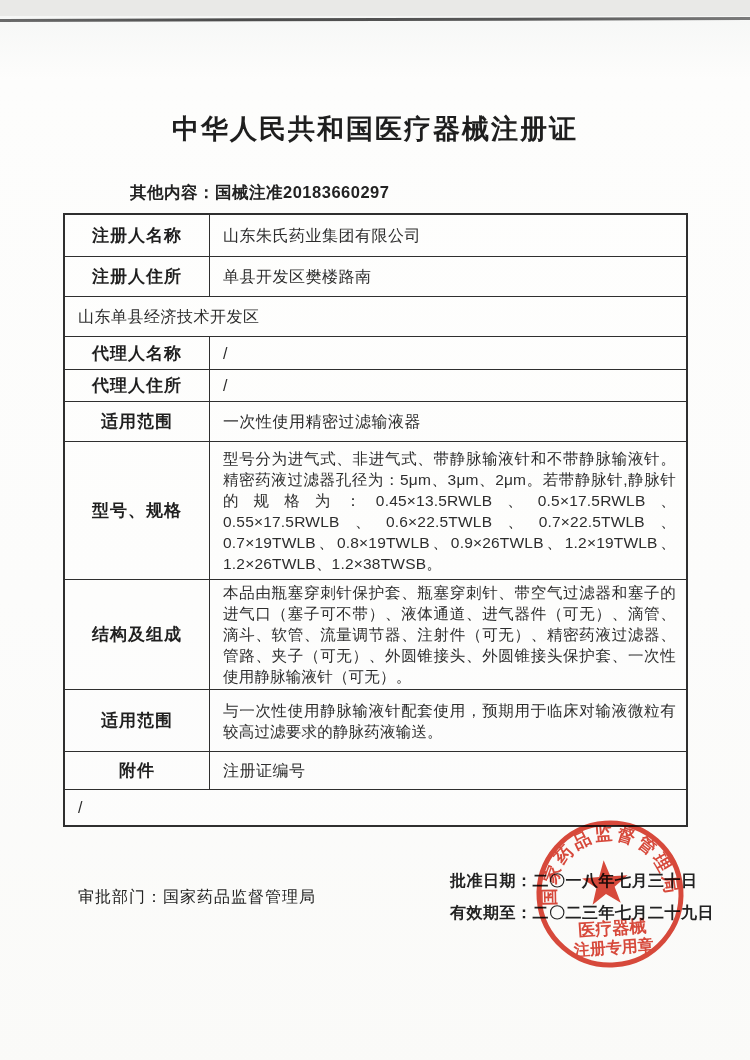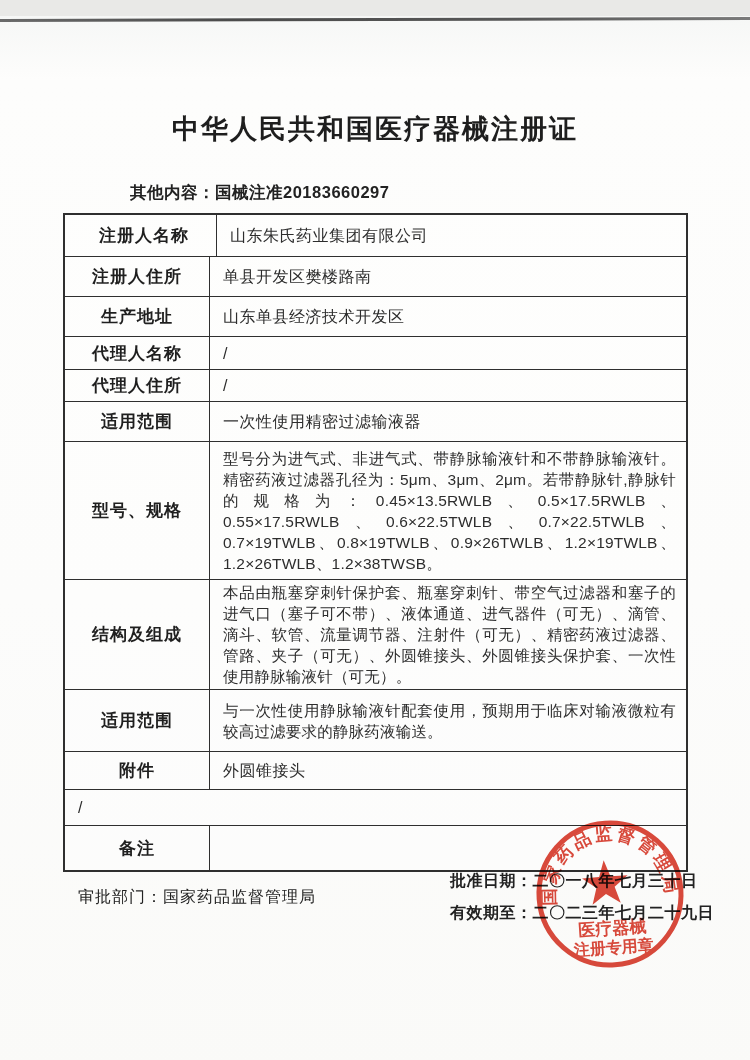--- a/index.html
+++ b/index.html
@@ -29,21 +29,21 @@
     font-size:16.5px;font-weight:600;letter-spacing:0.5px;
     color:#222;
   }
   .reg-table{
     position:absolute;left:63px;top:197px;width:625px;
     border:2px solid #2f2f2f;
     box-sizing:border-box;
     background:rgba(255,255,255,0.35);
   }
   .trow{display:flex;border-top:1.6px solid #2f2f2f;box-sizing:border-box;}
-  .trow:first-child{border-top:none;padding-left:7px;}
+  .trow:first-child{border-top:none;}
   .tlabel{
     width:145px;flex:0 0 145px;
     display:flex;align-items:center;justify-content:center;
     font-size:17px;font-weight:bold;letter-spacing:1px;
     border-right:1.6px solid #2f2f2f;box-sizing:border-box;
     color:#1f1f1f;
   }
   .tvalue{
     flex:1;display:flex;align-items:center;
     padding:4px 10px 4px 13px;box-sizing:border-box;
@@ -87,21 +87,20 @@
   <div class="reg-table">
     <div class="trow h41">
       <div class="tlabel">注册人名称</div>
       <div class="tvalue">山东朱氏药业集团有限公司</div>
     </div>
     <div class="trow h40">
       <div class="tlabel">注册人住所</div>
       <div class="tvalue">单县开发区樊楼路南</div>
     </div>
     <div class="trow h40">
-      <div class="tlabel">生产地址</div>
       <div class="tvalue">山东单县经济技术开发区</div>
     </div>
     <div class="trow h33">
       <div class="tlabel">代理人名称</div>
       <div class="tvalue">/</div>
     </div>
     <div class="trow h32">
       <div class="tlabel">代理人住所</div>
       <div class="tvalue">/</div>
     </div>
@@ -116,28 +115,24 @@
     <div class="trow long h110">
       <div class="tlabel">结构及组成</div>
       <div class="tvalue">本品由瓶塞穿刺针保护套、瓶塞穿刺针、带空气过滤器和塞子的进气口（塞子可不带）、液体通道、进气器件（可无）、滴管、滴斗、软管、流量调节器、注射件（可无）、精密药液过滤器、管路、夹子（可无）、外圆锥接头、外圆锥接头保护套、一次性使用静脉输液针（可无）。</div>
     </div>
     <div class="trow long h62">
       <div class="tlabel">适用范围</div>
       <div class="tvalue">与一次性使用静脉输液针配套使用，预期用于临床对输液微粒有较高过滤要求的静脉药液输送。</div>
     </div>
     <div class="trow h38">
       <div class="tlabel">附件</div>
-      <div class="tvalue">外圆锥接头</div>
+      <div class="tvalue">注册证编号</div>
     </div>
     <div class="trow h36">
       <div class="tvalue">/</div>
-    </div>
-    <div class="trow h45">
-      <div class="tlabel">备注</div>
-      <div class="tvalue"></div>
     </div>
   </div>
 
   <div class="footer-dept">
     <span>审批部门：</span><span>国家药品监督管理局</span>
   </div>
 
   <div class="footer-dates">
     <div class="date-line">
       <span>批准日期：</span><span>二〇一八年七月三十日</span>

